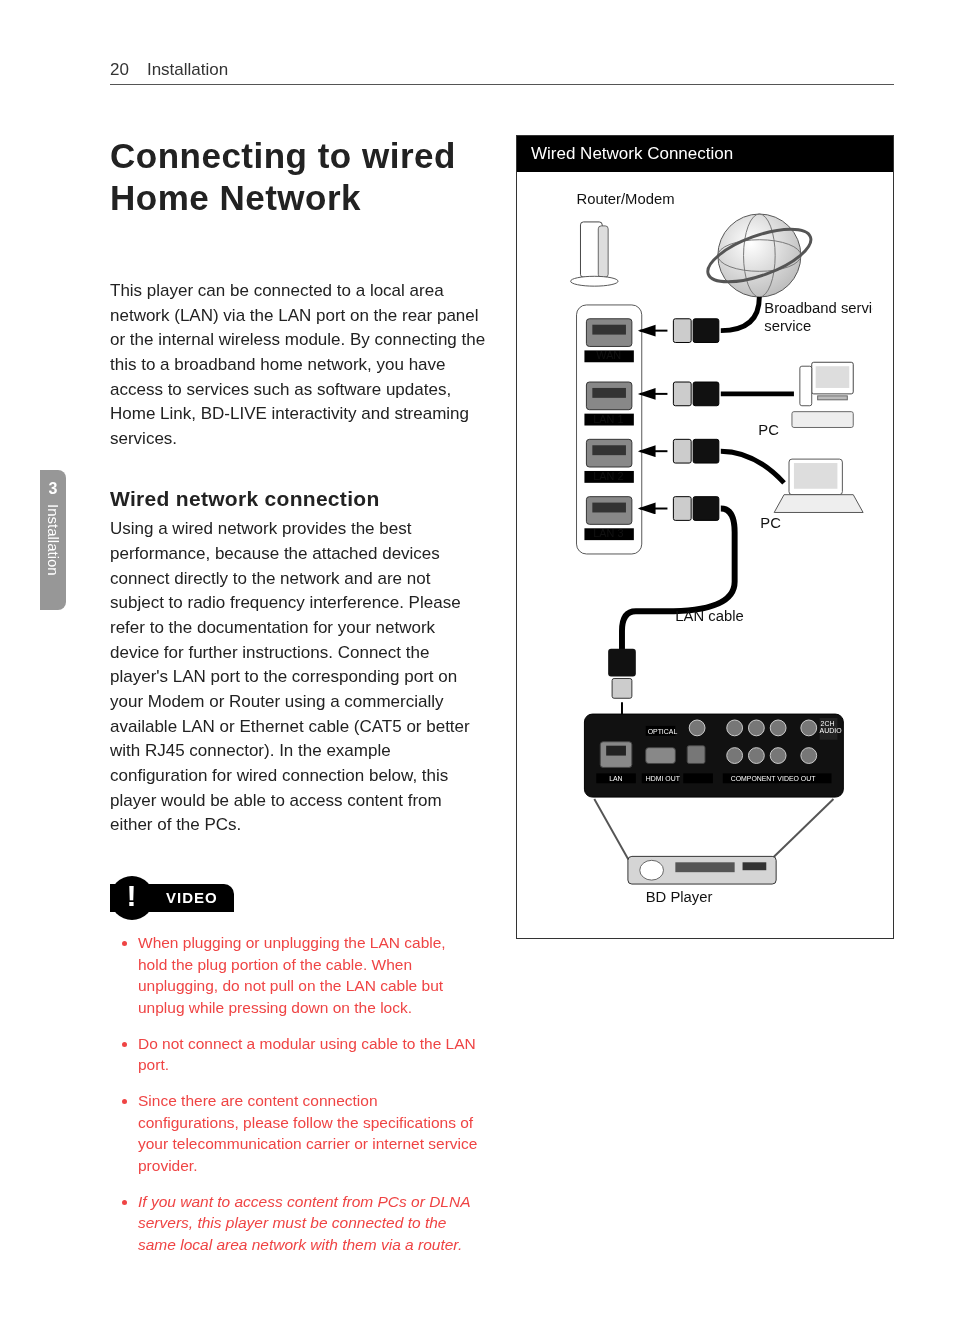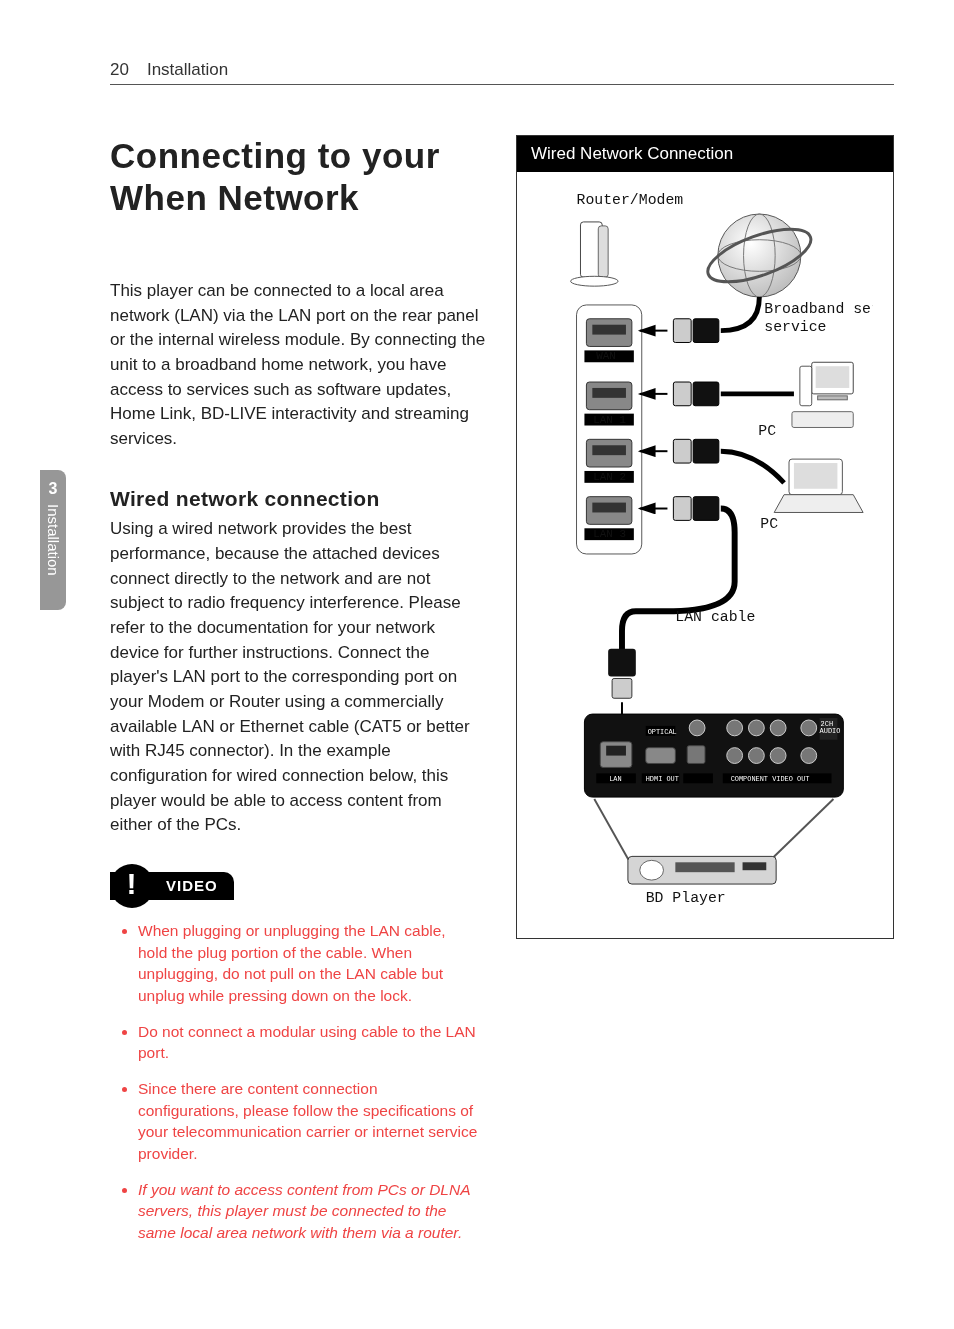--- a/index.html
+++ b/index.html
@@ -48,21 +48,21 @@
   }
   h2.subhead {
     font-size: 21px;
     font-weight: 700;
     margin: 0 0 6px 0;
     letter-spacing: .3px;
   }
   .body-text {
     font-size: 17px;
     line-height: 1.45;
-    margin-bottom: 28px;
+    margin-bottom: 40px;
   }
   
   .side-tab {
     position: absolute;
     left: 40px;
     top: 470px;
     width: 26px;
     height: 140px;
     background: #979797;
     border-top-right-radius: 8px;
@@ -143,21 +143,20 @@
     background: #000;
     color: #fff;
     padding: 8px 14px;
     font-size: 17px;
   }
   .diagram-body {
     padding: 10px 20px 16px 20px;
     font-size: 16px;
     position: relative;
     height: 740px;
-    font-family: Liberation Mono, monospace;
   }
   .diagram-body svg { width: 100%; height: 100%; }
   .svg-label { font-family: inherit; font-size: 15px; fill:#111; }
   .svg-label-small { font-family: inherit; font-size: 11px; fill:#111; }
   .svg-label-tiny { font-family: inherit; font-size: 7px; fill:#fff; }
 </style>
 </head>
 <body>
 
 <div class="page">
@@ -167,23 +166,23 @@
     <span>Installation</span>
   </div>
 
   <div class="side-tab">
     <div class="chapter-num">3</div>
     <div class="chapter-name">Installation</div>
   </div>
 
   <div class="columns">
     <div class="col-left">
-      <h1 class="main-title">Connecting to your When Network</h1>
-
-      <div class="intro">This player can be connected to a local area network (LAN) via the LAN port on the rear panel or the internal wireless module. By connecting the unit to a broadband home network, you have access to services such as software updates, Home Link, BD-LIVE interactivity and streaming services.</div>
+      <h1 class="main-title">Connecting to wired Home Network</h1>
+
+      <div class="intro">This player can be connected to a local area network (LAN) via the LAN port on the rear panel or the internal wireless module. By connecting the this to a broadband home network, you have access to services such as software updates, Home Link, BD-LIVE interactivity and streaming services.</div>
 
       <h2 class="subhead">Wired network connection</h2>
       <div class="body-text">Using a wired network provides the best performance, because the attached devices connect directly to the network and are not subject to radio frequency interference. Please refer to the documentation for your network device for further instructions. Connect the player's LAN port to the corresponding port on your Modem or Router using a commercially available LAN or Ethernet cable (CAT5 or better with RJ45 connector). In the example configuration for wired connection below, this player would be able to access content from either of the PCs.</div>
 
       <div class="note-wrap">
         <div class="note-rounded-border"></div>
         <div class="note-label">
           <div class="tab-bg">
             <span class="circle">!</span>
             <span>VIDEO</span>

